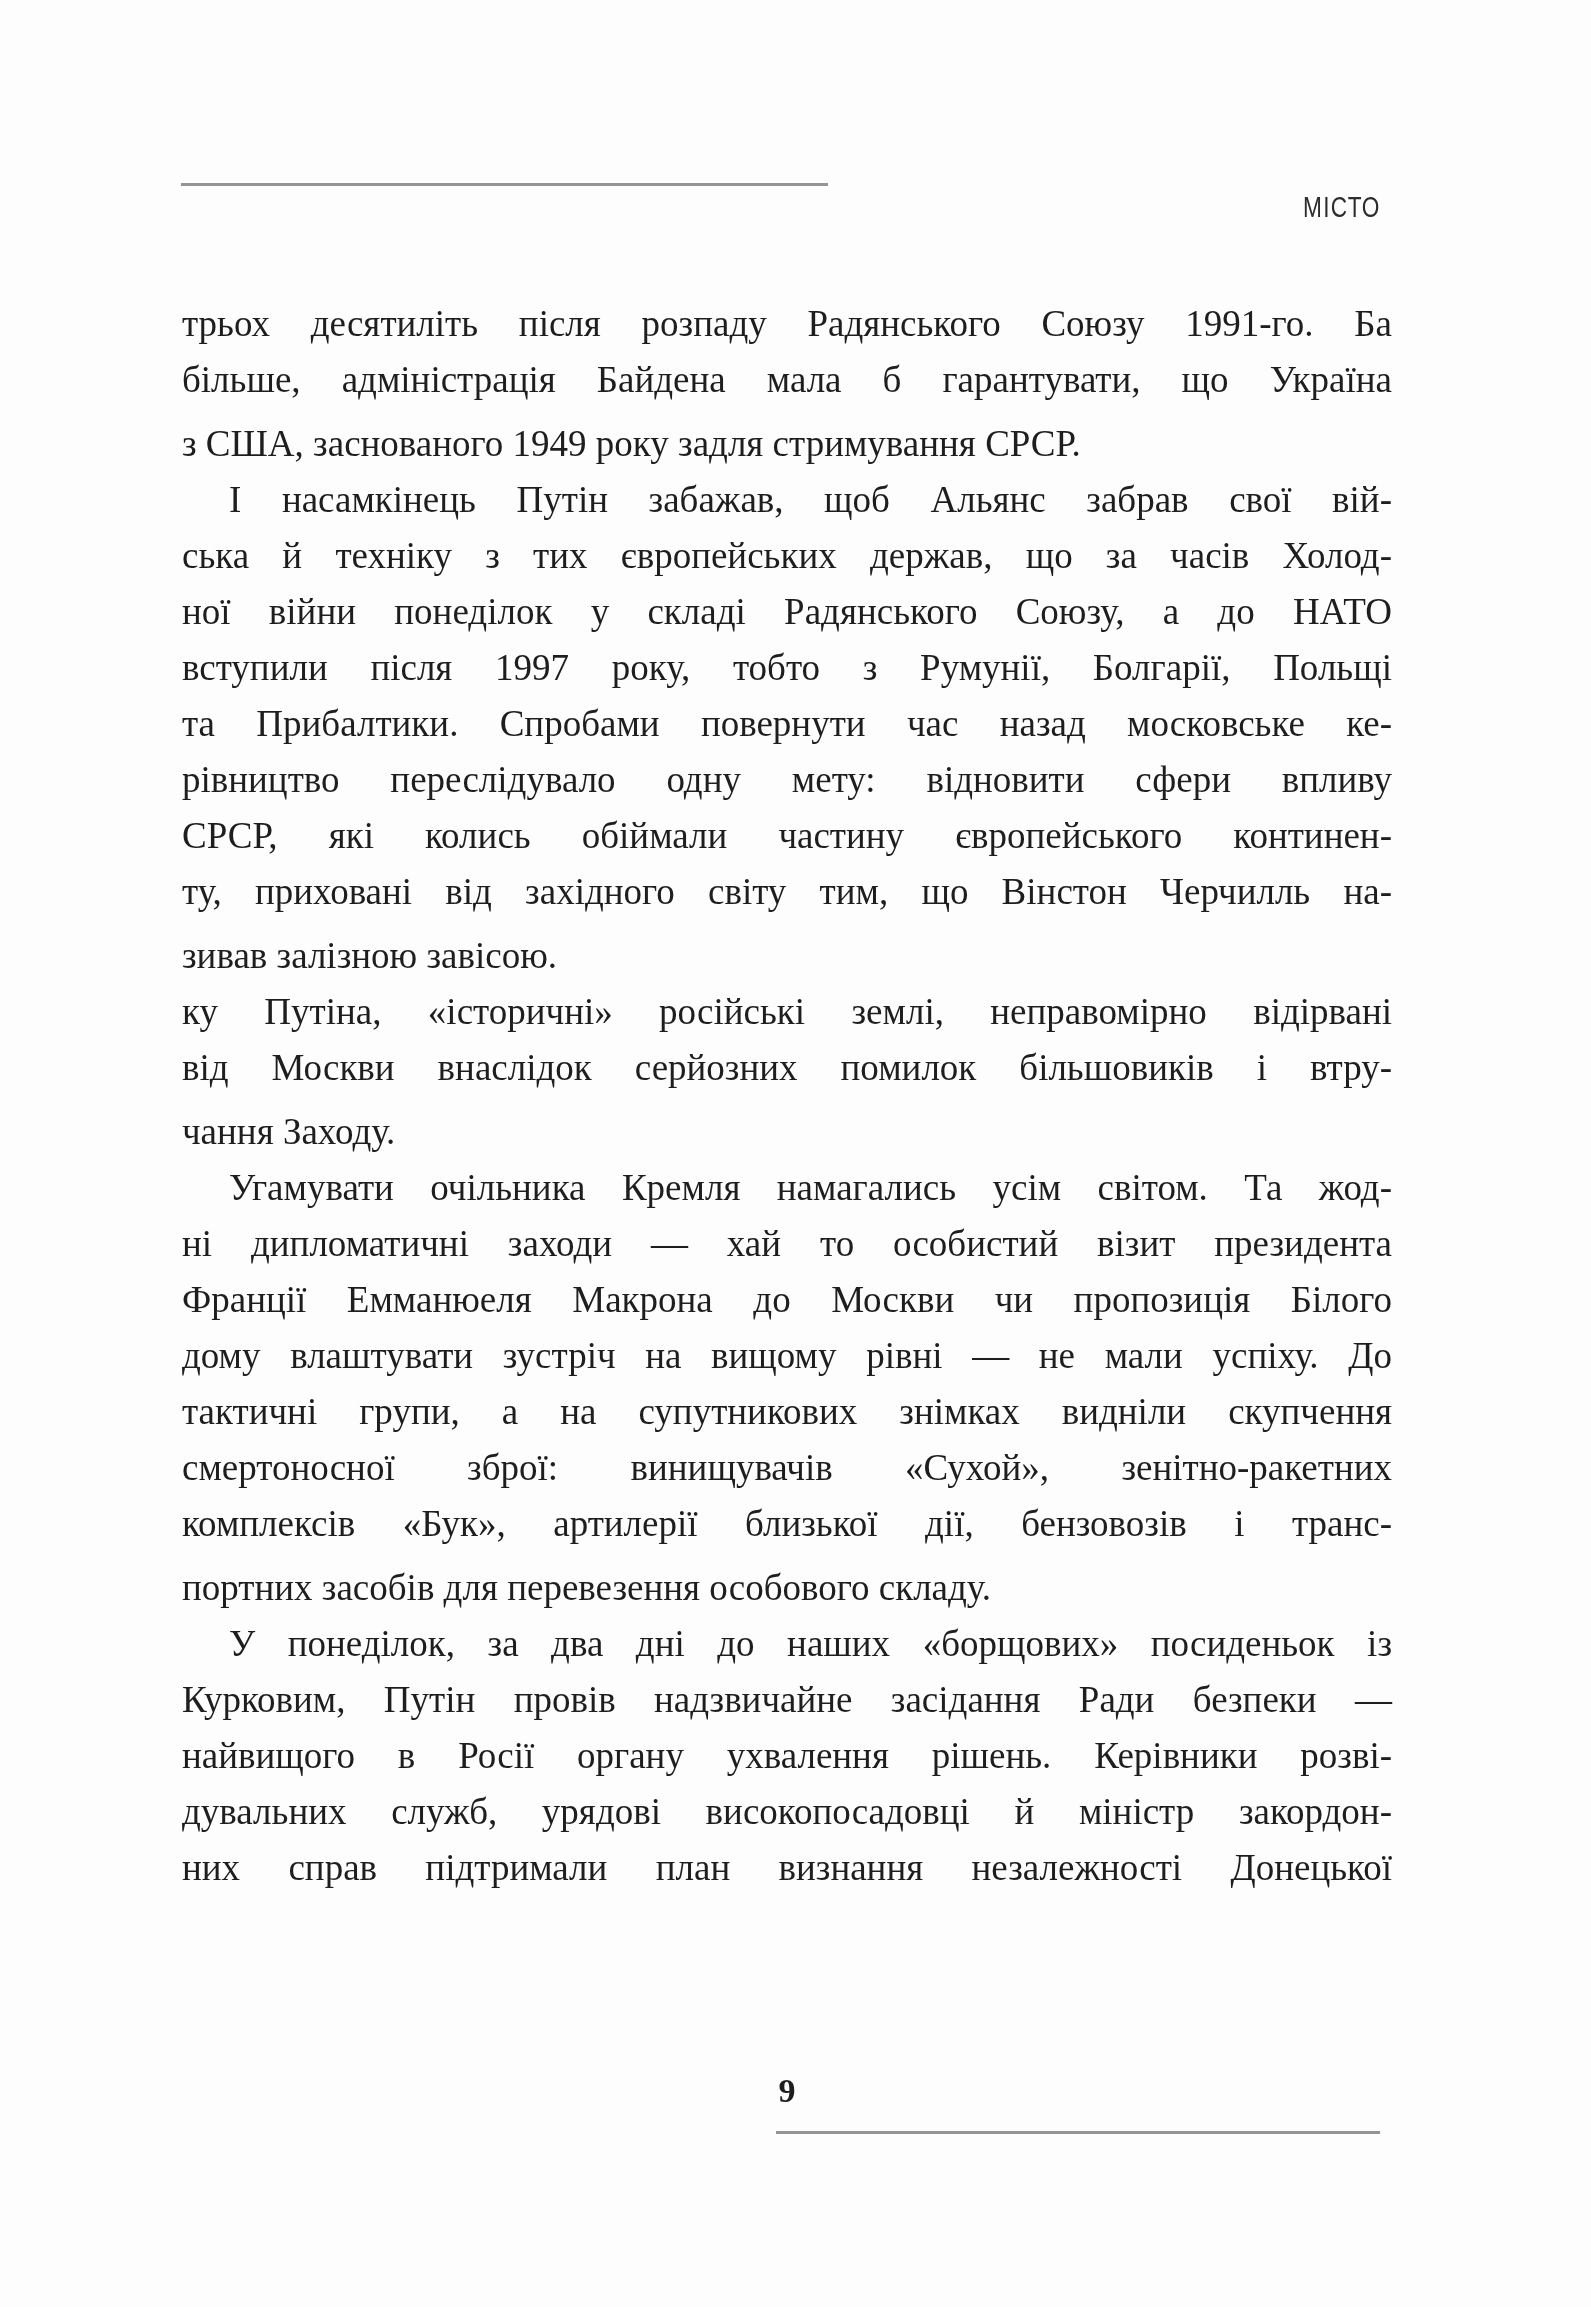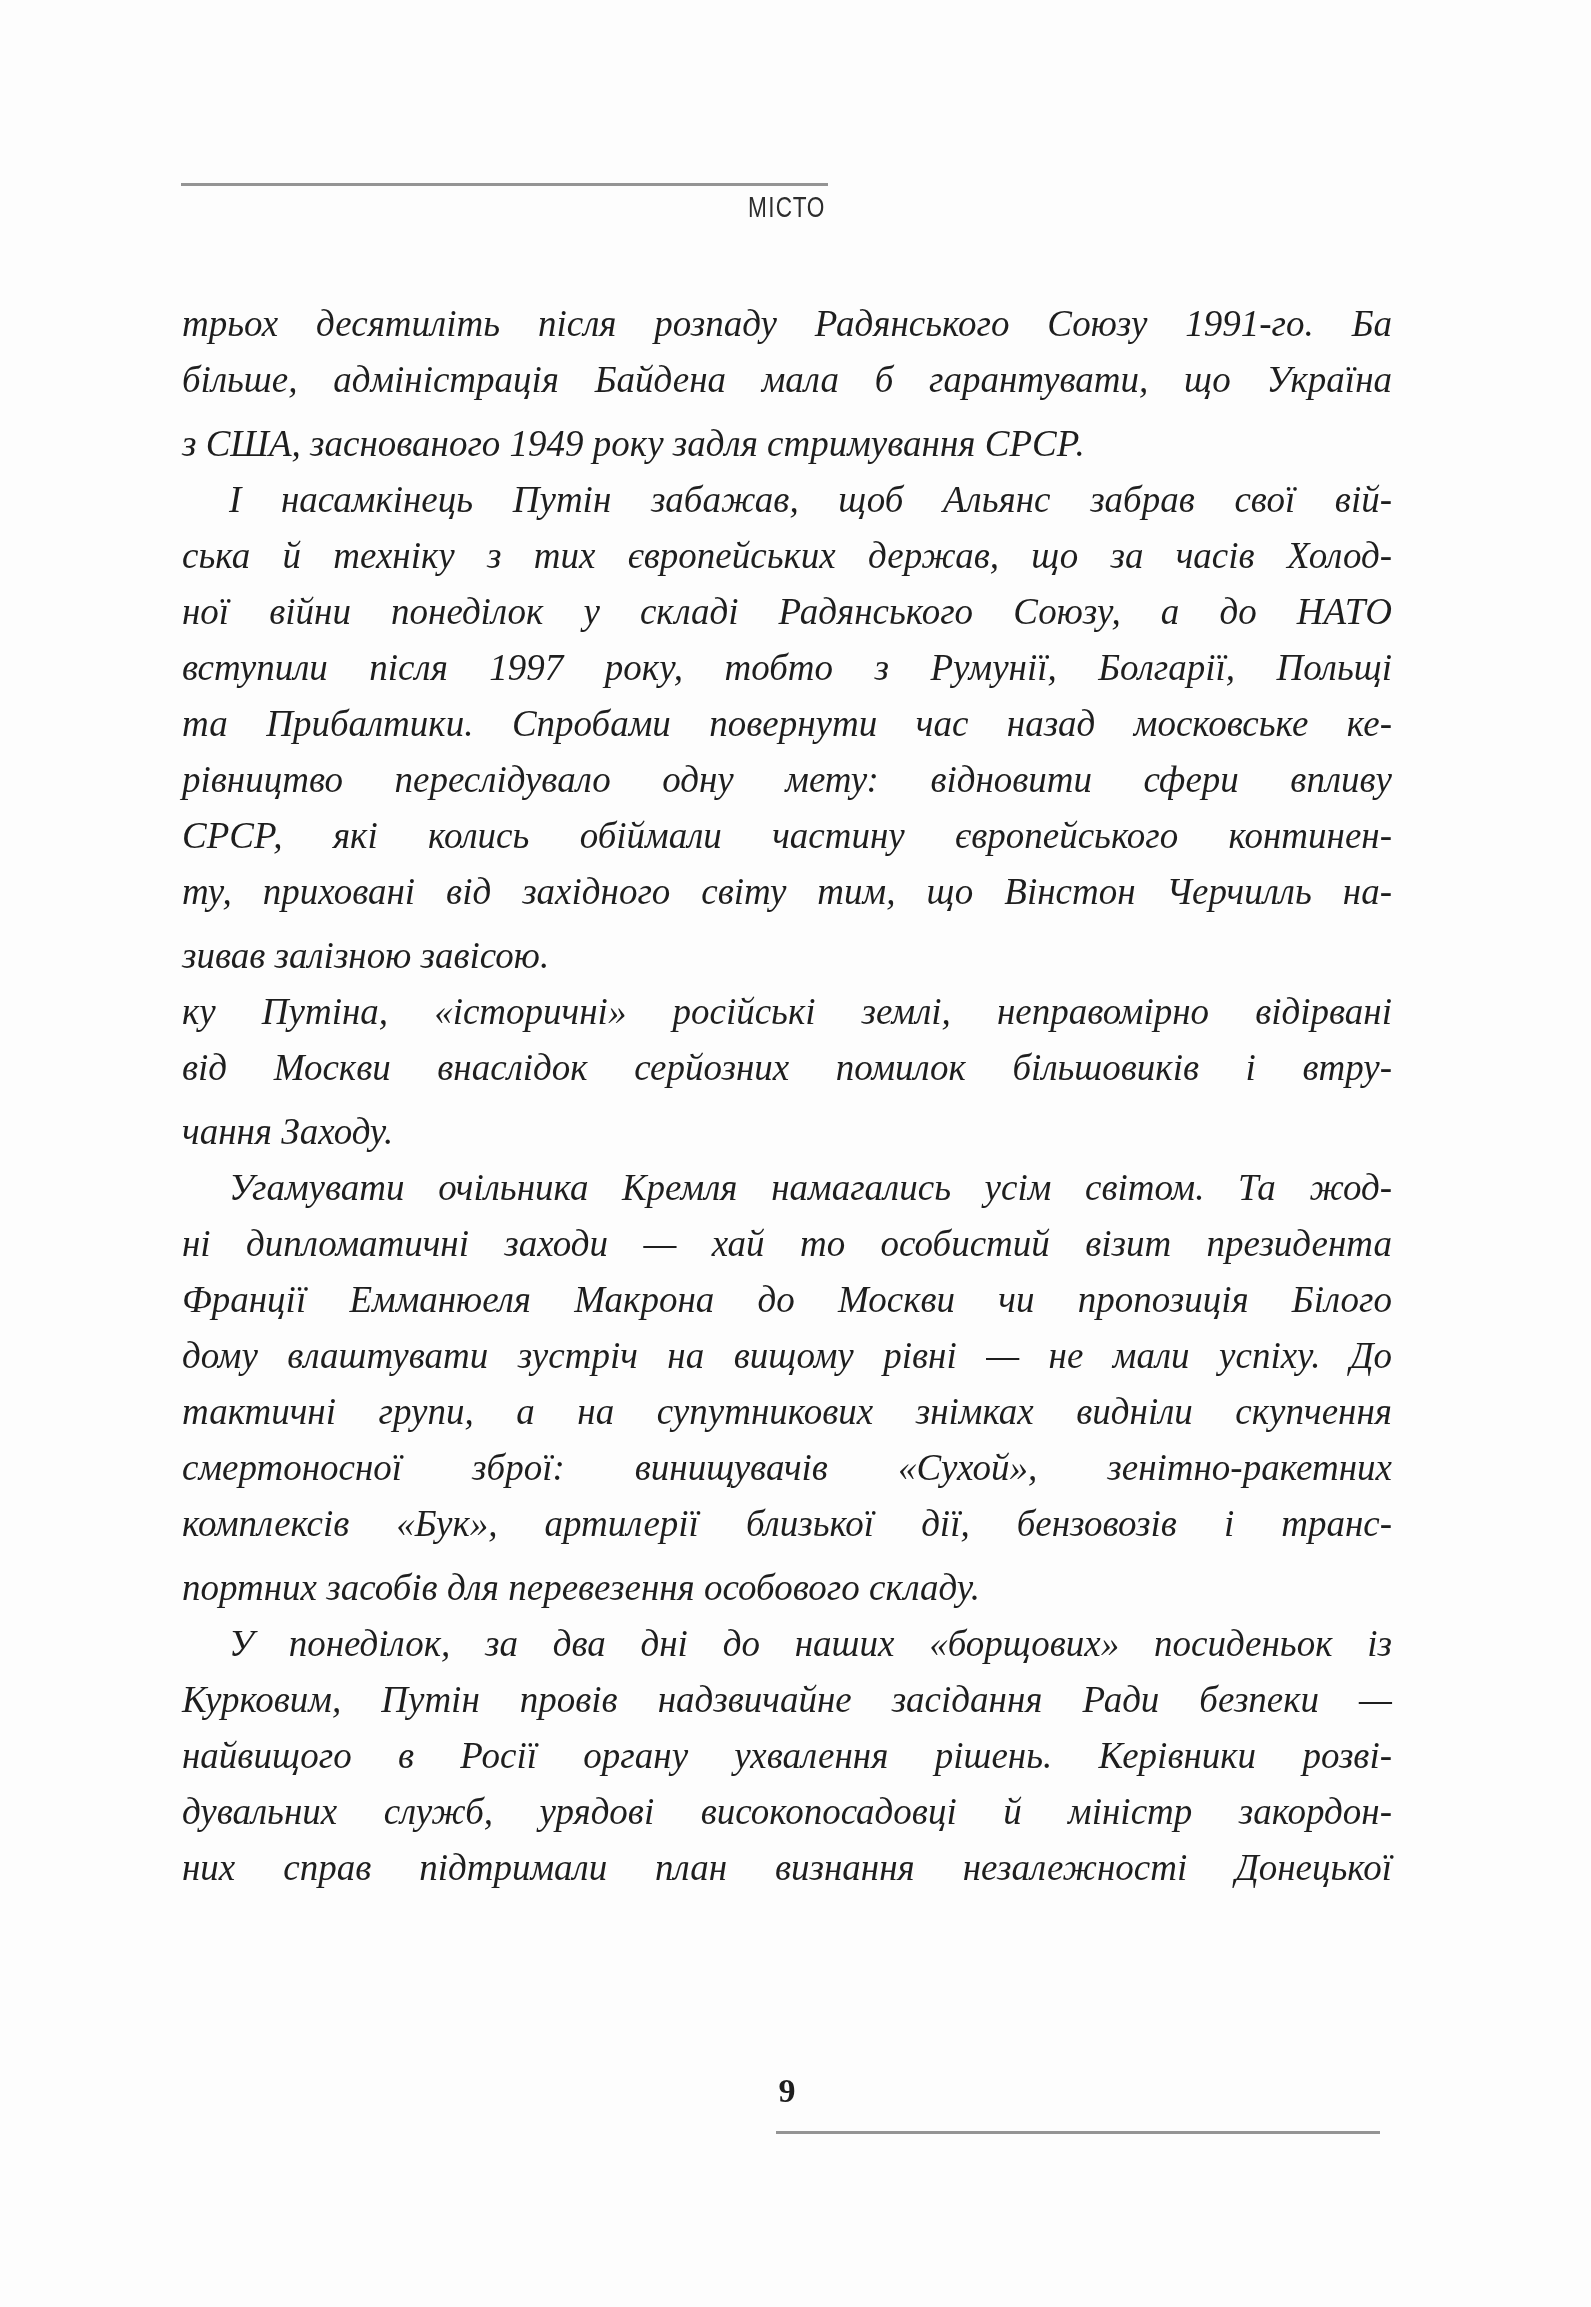--- a/index.html
+++ b/index.html
@@ -20,21 +20,21 @@
   .header-rule {
     position: absolute;
     left: 181px; top: 183px;
     width: 647px; height: 2.5px;
     background: var(--rule-color);
   }
   .header-title-row {
     position: absolute;
     left: 182px; top: 191px;
     width: 1210px;
-    text-align: center;
+    text-align: right;
   }
   .header-title {
     display: inline-block;
     font-family: "Liberation Sans", "DejaVu Sans", sans-serif;
     font-size: 29px;
     line-height: 33px;
     letter-spacing: 1.7px;
     font-weight: 500;
     color: var(--header-color);
     transform: scaleX(0.78);
@@ -45,21 +45,20 @@
     left: 182px; top: 296px;
     width: 1210px;
     font-family: "Liberation Serif", "DejaVu Serif", serif;
     font-size: 37px;
     line-height: 56px;
     color: var(--text-color);
   }
   .line {
     text-align: justify;
     text-align-last: justify;
-    font-style: italic;
   }
   .line.para-end { text-align-last: left; margin-top: 8px; }
   .line.indented { text-indent: 47px; }
   .footer-number {
     position: absolute;
     left: 182px; top: 2071px;
     width: 1210px;
     text-align: center;
     font-family: "Liberation Serif", "DejaVu Serif", serif;
     font-size: 34px;

